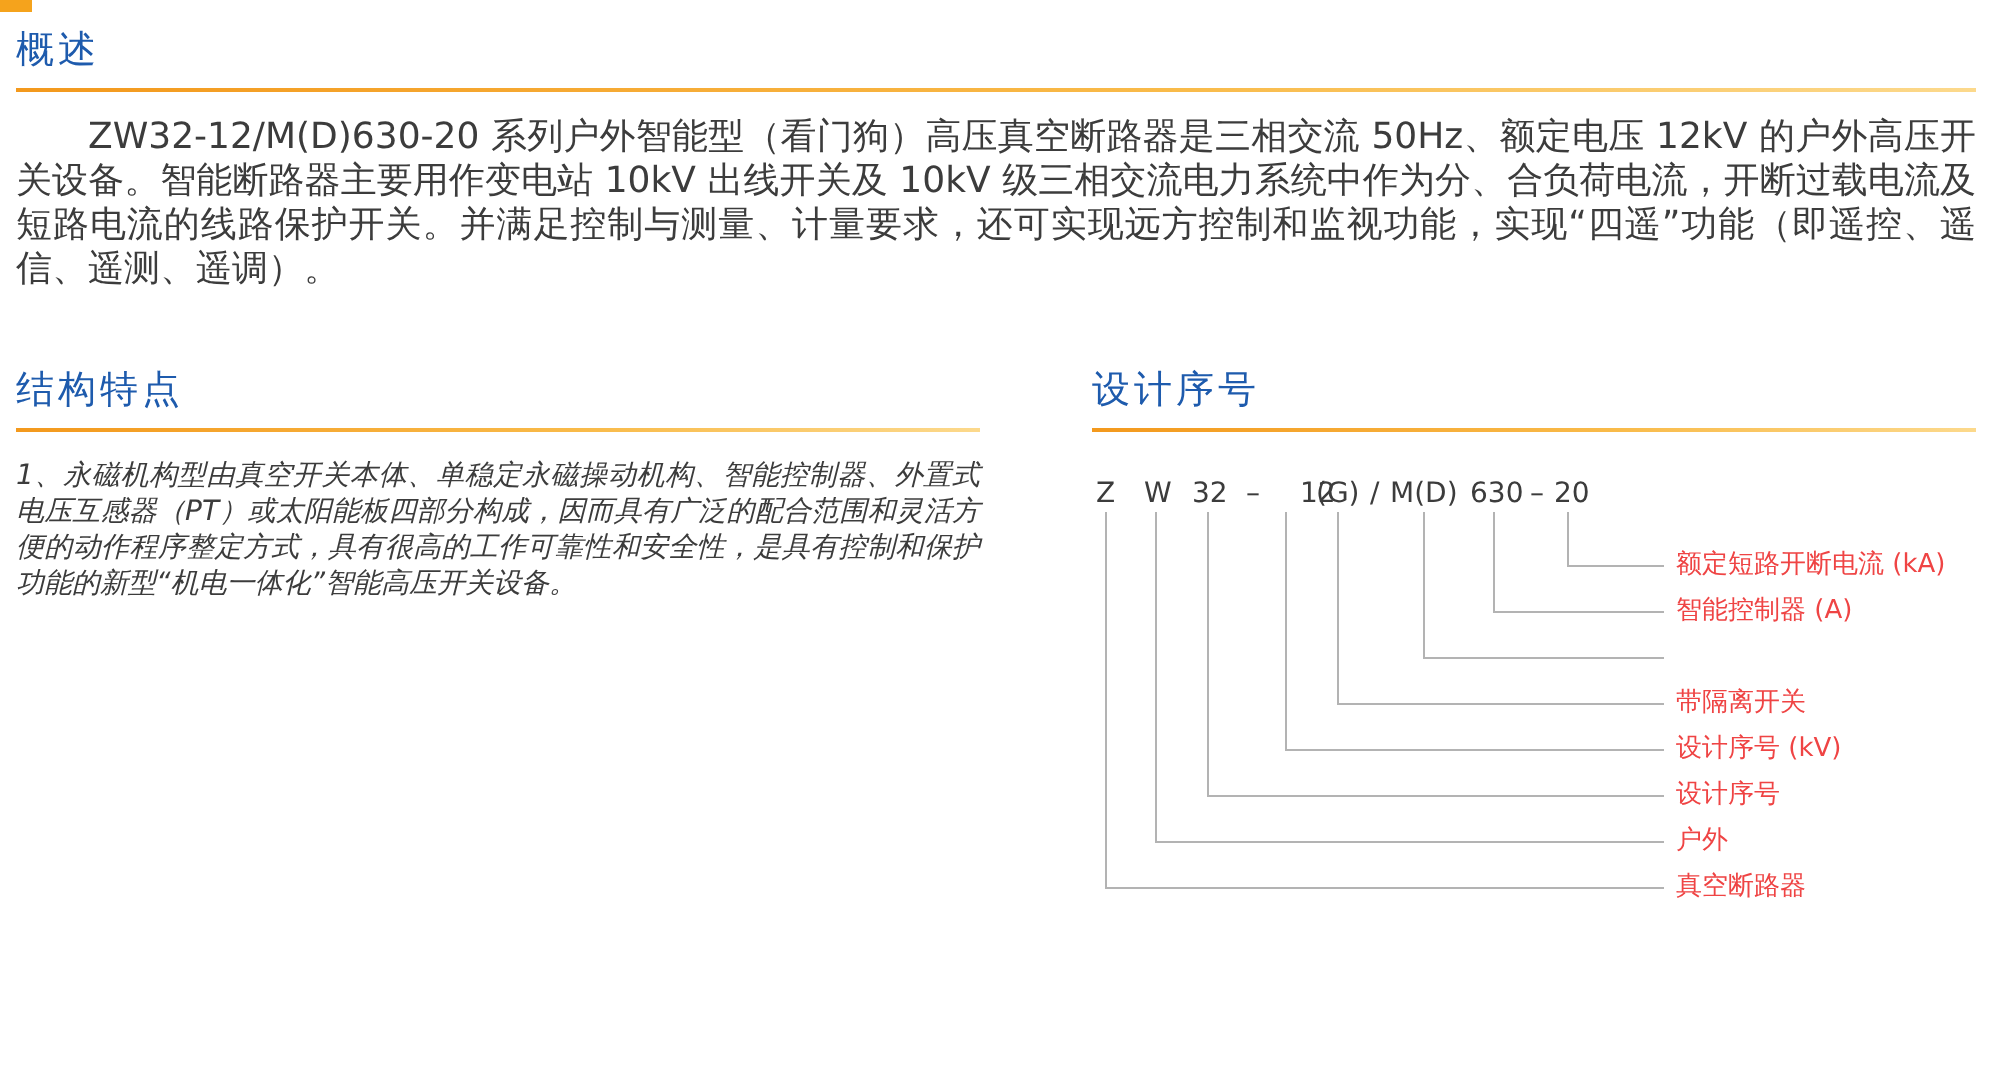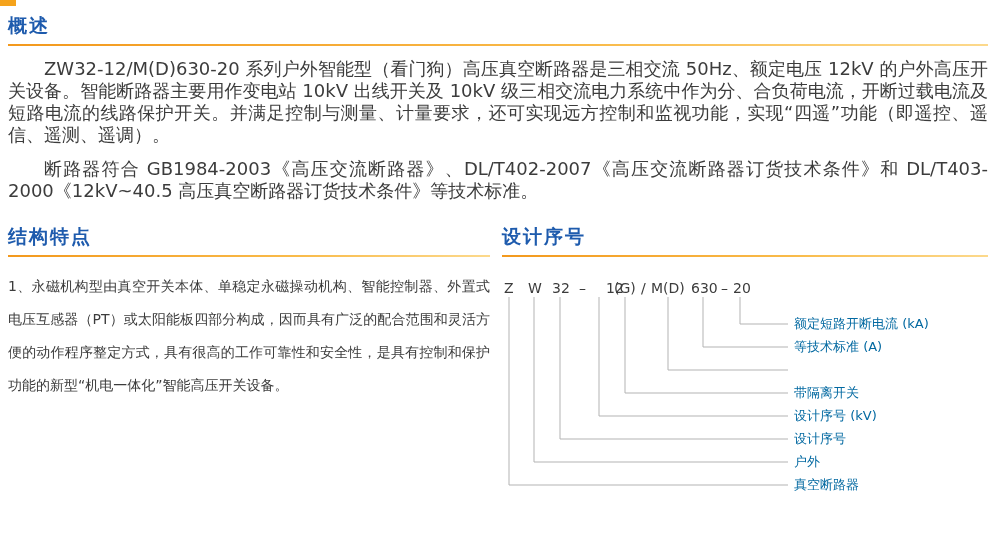--- a/index.html
+++ b/index.html
@@ -5,47 +5,46 @@
   * { margin:0; padding:0; box-sizing:border-box; }
   html,body { background:#ffffff; }
   body {
     width:996px; height:536px; overflow:hidden;
     font-family:"DejaVu Sans","Liberation Sans",sans-serif;
     color:#3c3c3c;
   }
   .page { position:relative; width:996px; height:536px; padding:12px 8px 0 8px; }
   .corner-accent { position:absolute; top:0; left:0; width:16px; height:6px; background:#f5a31c; }
 
-  .sec-title { color:#1e5bad; font-size:19px; font-weight:bold; letter-spacing:2px; line-height:26px; }
+  .sec-title { color:#1e5bad; font-size:19px; font-weight:normal; letter-spacing:2px; line-height:26px; }
   .rule { height:2px; background:linear-gradient(90deg,#f3991d 0%,#f9bb4a 60%,#fcd98c 100%); margin-top:6px; }
 
   .overview p { font-size:18px; line-height:22px; text-align:justify; text-indent:2em; margin-top:12px; }
 
-  .two-col { display:flex; margin-top:21px; }
+  .two-col { display:flex; margin-top:36px;gap:44px; }
   .col-left { width:482px; flex:0 0 482px; }
   .col-right { flex:1 1 auto; margin-left:12px; position:relative; }
 
-  .features p { font-size:14px; line-height:33px; text-align:justify; margin-top:13px; }
+  .features p { font-size:14px; line-height:18px; text-align:justify; margin-top:13px;font-style:italic; }
 
   .diagram { position:relative; margin-top:22px; height:232px; }
   .diagram svg.lines { position:absolute; top:0; left:0; }
   .seg { position:absolute; top:0; font-size:14px; line-height:18px; white-space:nowrap; color:#3c3c3c; }
-  .mlabel { position:absolute; left:292px; height:22px; line-height:22px; font-size:13px; white-space:nowrap; color:#0369a1; }
+  .mlabel { position:absolute; left:292px; height:22px; line-height:22px; font-size:13px; white-space:nowrap; color:#ef4444; }
 </style>
 </head>
 <body>
 
 <div class="page">
   <div class="corner-accent"></div>
 
   <section class="overview">
     <h2 class="sec-title">概述</h2>
     <div class="rule"></div>
     <p>ZW32-12/M(D)630-20 系列户外智能型（看门狗）高压真空断路器是三相交流 50Hz、额定电压 12kV 的户外高压开关设备。智能断路器主要用作变电站 10kV 出线开关及 10kV 级三相交流电力系统中作为分、合负荷电流，开断过载电流及短路电流的线路保护开关。并满足控制与测量、计量要求，还可实现远方控制和监视功能，实现“四遥”功能（即遥控、遥信、遥测、遥调）。</p>
-    <p>断路器符合 GB1984-2003《高压交流断路器》、DL/T402-2007《高压交流断路器订货技术条件》和 DL/T403-2000《12kV~40.5 高压真空断路器订货技术条件》等技术标准。</p>
   </section>
 
   <div class="two-col">
 
     <section class="col-left features">
       <h2 class="sec-title">结构特点</h2>
       <div class="rule"></div>
       <p>1、永磁机构型由真空开关本体、单稳定永磁操动机构、智能控制器、外置式电压互感器（PT）或太阳能板四部分构成，因而具有广泛的配合范围和灵活方便的动作程序整定方式，具有很高的工作可靠性和安全性，是具有控制和保护功能的新型“机电一体化”智能高压开关设备。</p>
     </section>
 
@@ -73,21 +72,21 @@
         <span class="seg" style="left:77px">–</span>
         <span class="seg" style="left:104px">12</span>
         <span class="seg" style="left:112px">(G)</span>
         <span class="seg" style="left:139px">/</span>
         <span class="seg" style="left:149px">M(D)</span>
         <span class="seg" style="left:189px">630</span>
         <span class="seg" style="left:219px">–</span>
         <span class="seg" style="left:231px">20</span>
 
         <div class="mlabel" style="top:34px">额定短路开断电流 (kA)</div>
-        <div class="mlabel" style="top:57px">等技术标准 (A)</div>
+        <div class="mlabel" style="top:57px">智能控制器 (A)</div>
         <div class="mlabel" style="top:103px">带隔离开关</div>
         <div class="mlabel" style="top:126px">设计序号 (kV)</div>
         <div class="mlabel" style="top:149px">设计序号</div>
         <div class="mlabel" style="top:172px">户外</div>
         <div class="mlabel" style="top:195px">真空断路器</div>
       </div>
     </section>
 
   </div>
 </div>

